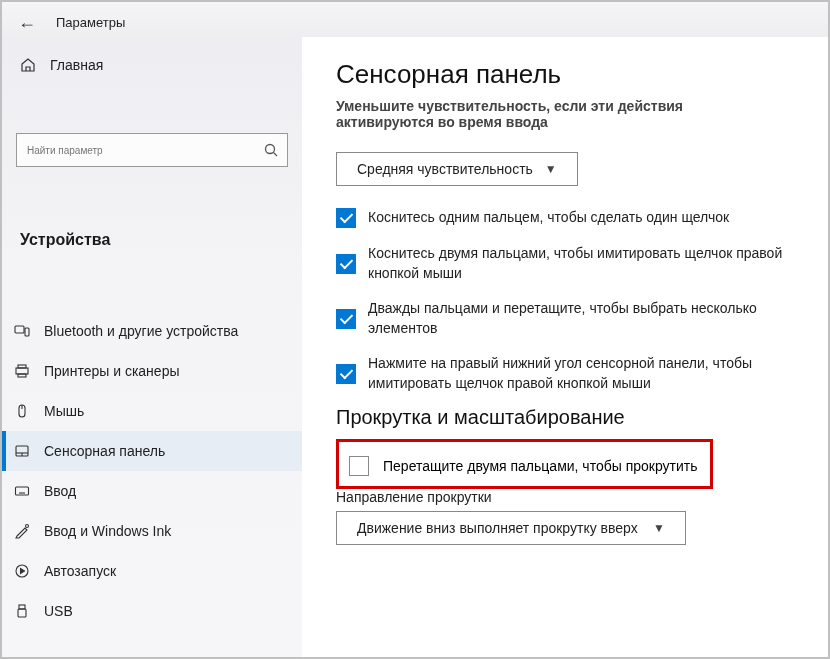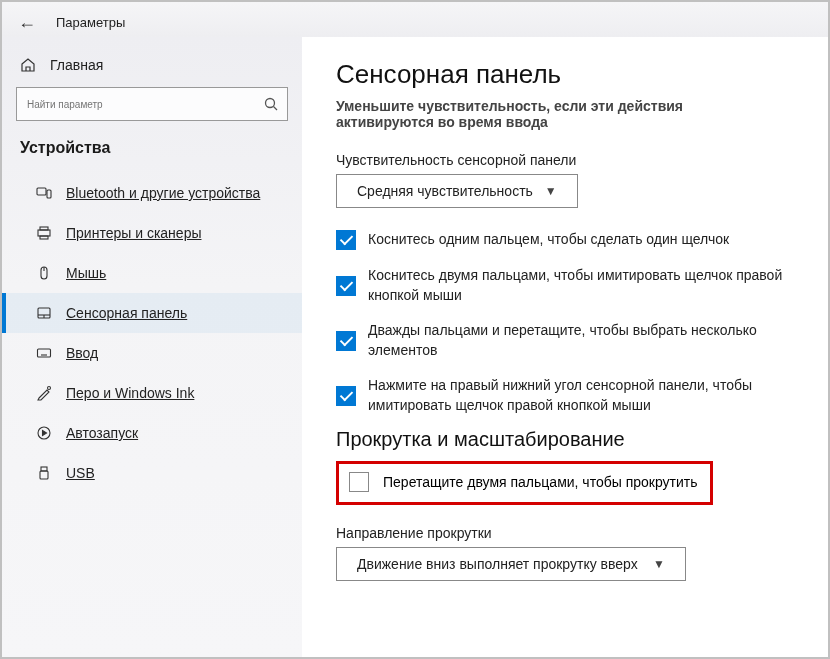--- a/index.html
+++ b/index.html
@@ -38,20 +38,21 @@
     display: flex;
     flex: 1;
     min-height: 0;
   }
   .sidebar {
     width: 300px;
     background: linear-gradient(to bottom, #eeeef2 0%, #f4f4f6 40%, #f6f6f8 100%);
     padding: 12px 0 0 0;
     display: flex;
     flex-direction: column;
+    gap: 46px;
   }
   .home-row {
     display: flex;
     align-items: center;
     padding: 8px 18px 14px 18px;
     color: #222;
   }
   .home-row svg { margin-right: 14px; }
   .search-wrap {
     margin: 0 14px 18px 14px;
@@ -81,25 +82,24 @@
     color: #1a1a1a;
   }
   .nav {
     display: flex;
     flex-direction: column;
     margin-top: 6px;
   }
   .nav-item {
     display: flex;
     align-items: flex-start;
-    padding: 12px 34px;
+    padding: 12px 12px;
     color: #222;
     position: relative;
     cursor: default;
-    text-decoration: underline;
   }
   .nav-item svg { margin-right: 14px; flex-shrink: 0; }
   .nav-item.active::before {
     content: "";
     position: absolute;
     left: 0; top: 0; bottom: 0;
     width: 4px;
     background: #0078d4;
   }
   .nav-item.active { background: rgba(0,120,212,0.06); }
@@ -172,24 +172,23 @@
   }
   h2.subhead {
     font-weight: 400;
     font-size: 20px;
     margin-top: 12px;
     margin-bottom: 10px;
     color: #111;
   }
   .highlight-box {
     border: 3px solid #d40000;
-    padding: 8px 12px 10px 10px;
+    padding: 14px 12px 10px 10px;
     display: inline-flex;
     align-items: center;
-    margin-bottom: 20px;
   }
   .highlight-box .checkbox { margin-right: 14px; }
   .spacer-sm { height: 6px; }
 </style>
 </head>
 <body>
 
 <div class="window">
   <div class="titlebar">
     <span class="back-arrow">←</span>
@@ -253,21 +252,21 @@
               <line x1="8" y1="7" x2="8" y2="7"></line>
               <line x1="5" y1="10" x2="11" y2="10"></line>
             </svg>
           <span>Ввод</span>
         </div>
         <div class="nav-item">
           <svg width="16" height="16" viewBox="0 0 16 16" fill="none" stroke="#333" stroke-width="1.1">
               <path d="M3 13 L11 5 L13 7 L5 15 L2 15 Z"></path>
               <circle cx="13" cy="3" r="1.5"></circle>
             </svg>
-          <span>Перо и Windows Ink</span>
+          <span>Ввод и Windows Ink</span>
         </div>
         <div class="nav-item">
           <svg width="16" height="16" viewBox="0 0 16 16" fill="none" stroke="#333" stroke-width="1.1">
               <circle cx="8" cy="8" r="6"></circle>
               <path d="M6.5 5.5 L10.5 8 L6.5 10.5 Z" fill="#333"></path>
             </svg>
           <span>Автозапуск</span>
         </div>
         <div class="nav-item">
           <svg width="16" height="16" viewBox="0 0 16 16" fill="none" stroke="#333" stroke-width="1.1">
@@ -276,21 +275,20 @@
             </svg>
           <span>USB</span>
         </div>
       </nav>
     </aside>
 
     <main class="content">
       <h1 class="page-title">Сенсорная панель</h1>
       <p class="page-desc">Уменьшите чувствительность, если эти действия активируются во время ввода</p>
 
-      <div class="field-label">Чувствительность сенсорной панели</div>
       <div class="dropdown">
         <span>Средняя чувствительность</span>
         <span class="chev">▼</span>
       </div>
 
       <div class="spacer-sm"></div>
 
       <div class="check-row">
         <div class="checkbox checked"></div>
         <span>Коснитесь одним пальцем, чтобы сделать один щелчок</span>

